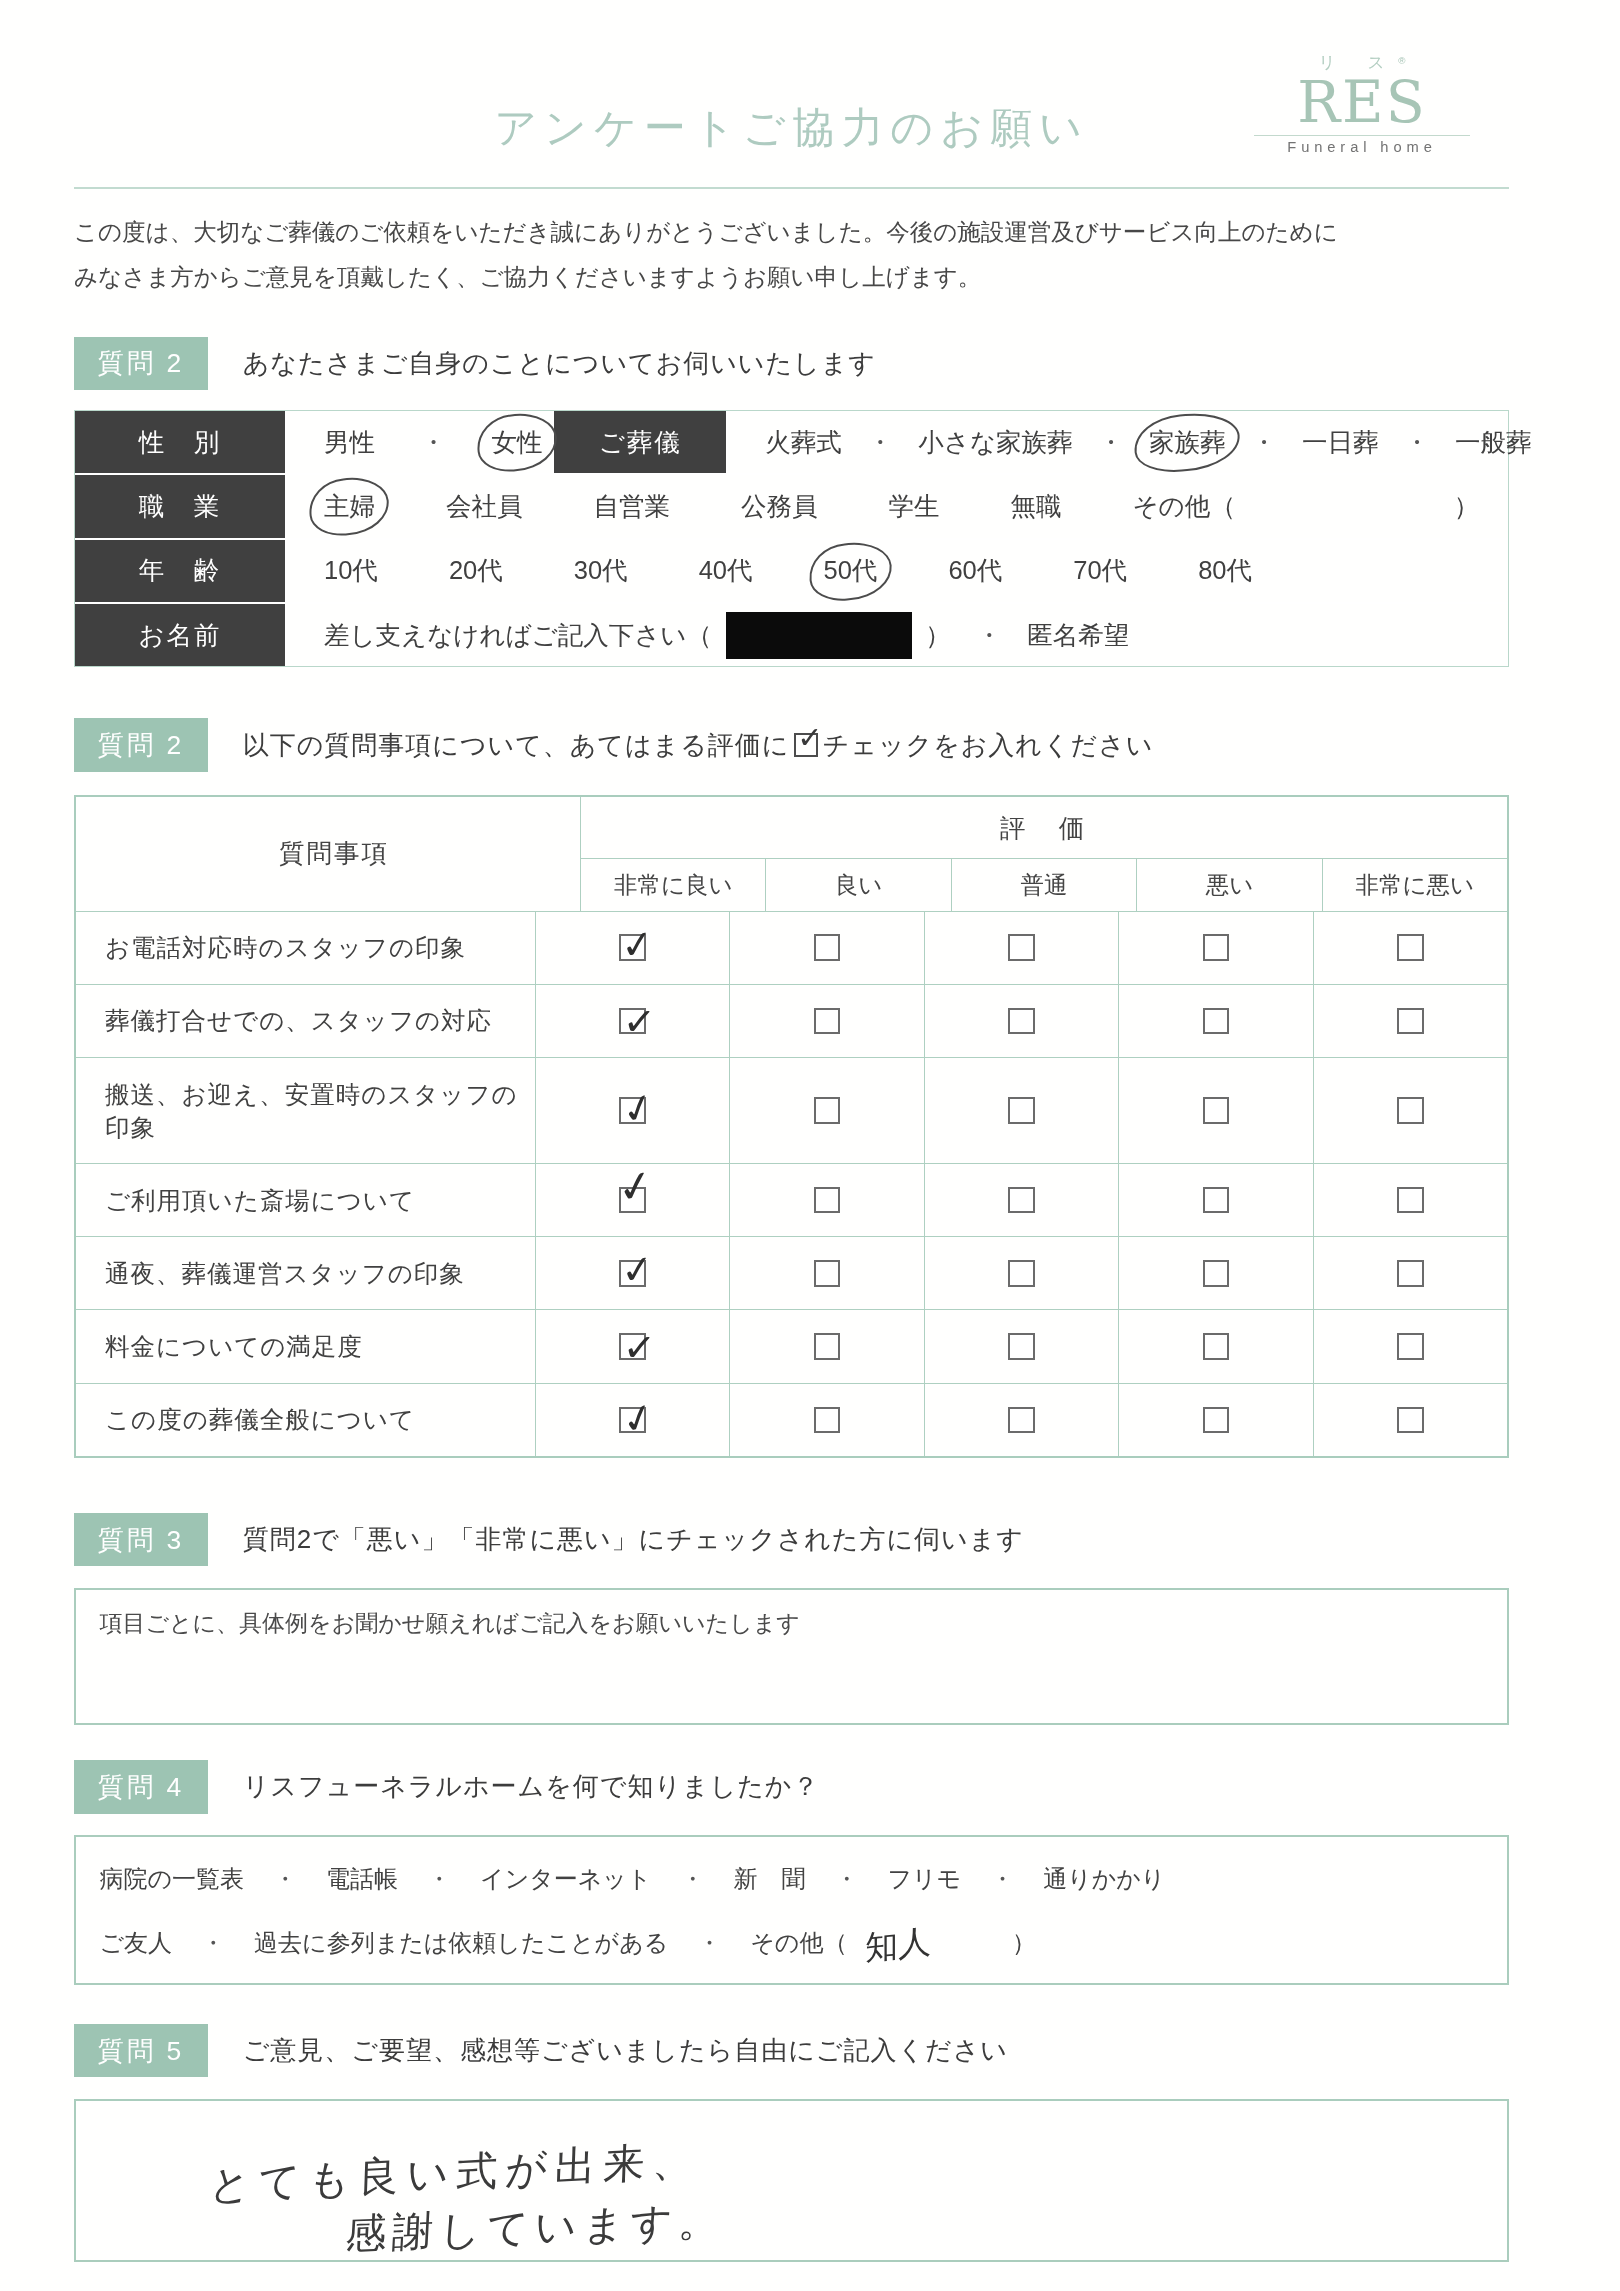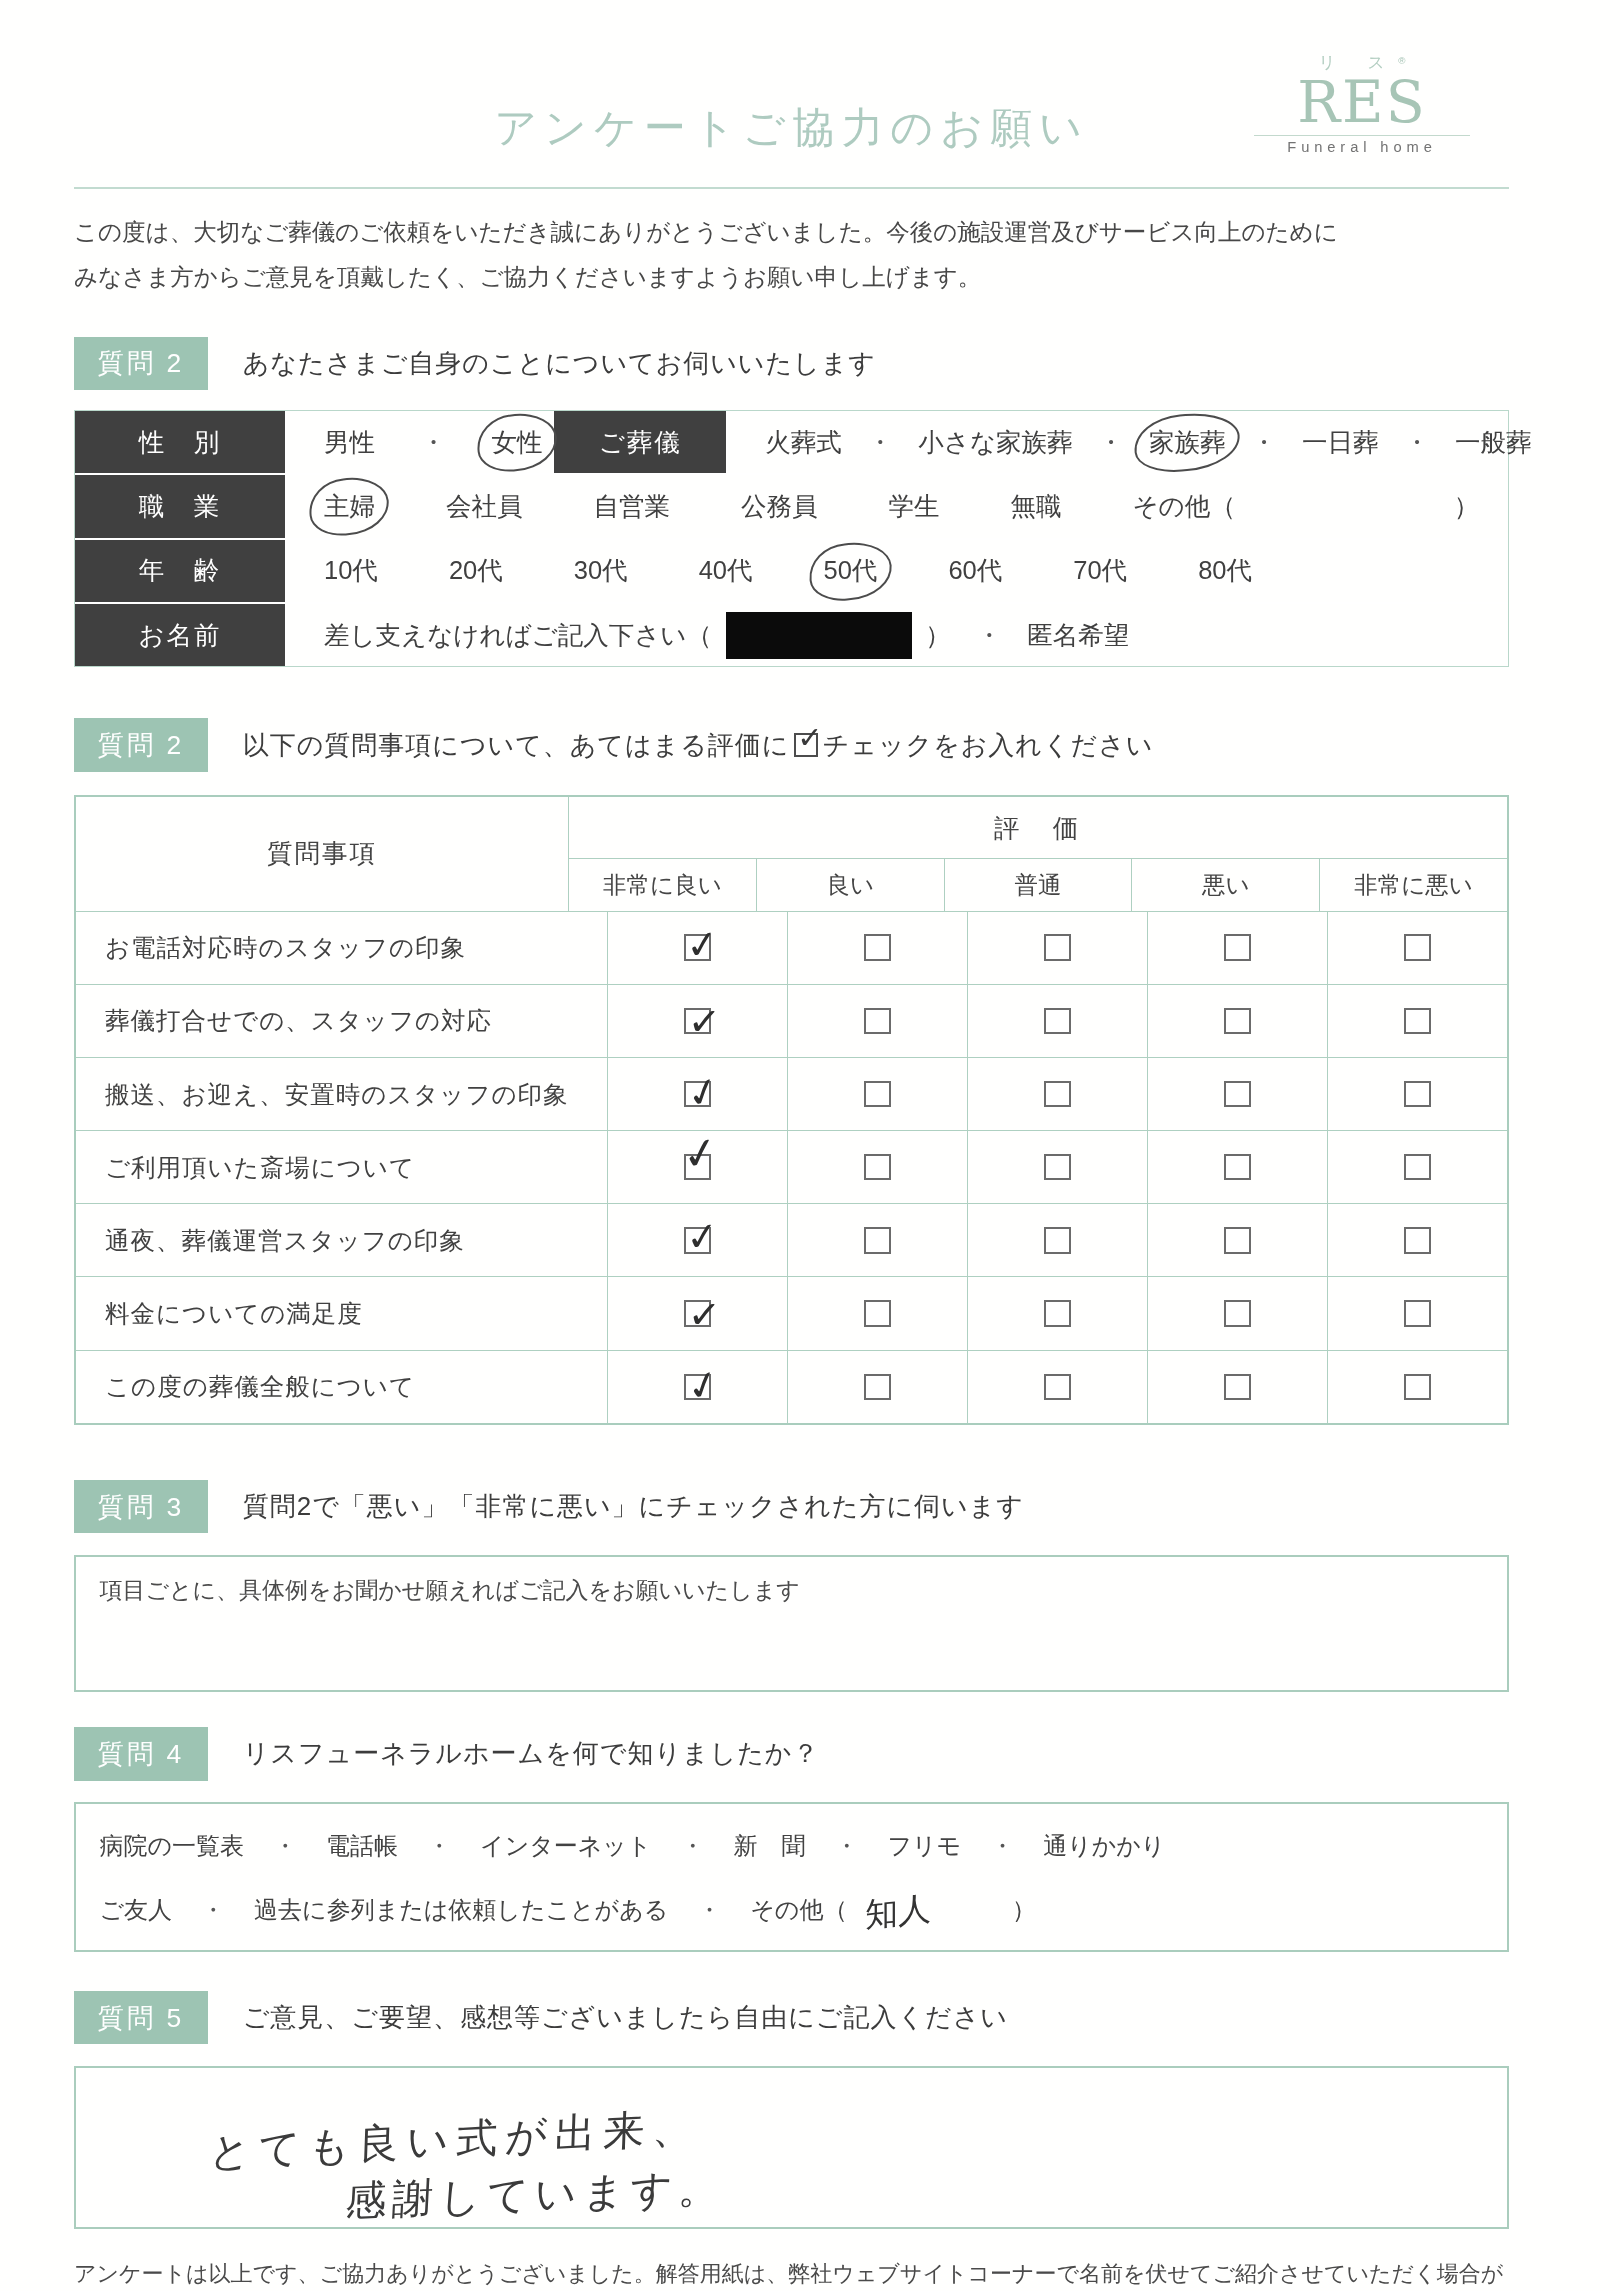--- a/index.html
+++ b/index.html
@@ -53,29 +53,29 @@
   .circled::after {
     content:""; position:absolute; inset:-10.8px -14.7px;
     border:2.5px solid #4c4c4c; border-radius:48% 52% 55% 45% / 62% 48% 58% 42%;
     transform:rotate(-5deg); pointer-events:none;
   }
   .redact { display:inline-block; width:186px; height:47px; background:#0b0b0b; vertical-align:middle; margin:0 13.7px; }
   
   .inline-check { display:inline-block; position:relative; width:23.5px; height:23.5px; border:2px solid #4c4c4c; margin:0 4.9px; vertical-align:-2.9px; }
   .inline-check .tickg { position:absolute; top:-14.7px; left:1px; font-size:30px; color:#3a3a3a; }
   .ratings { margin-top:23.5px; border:2px solid #a9cdbd; }
-  .r-headwrap { display:flex; }
+  .r-headwrap { display:flex;padding-left:12px; }
   .r-itemhead { width:493px; flex:0 0 auto; border-right:1.5px solid #aed0c1; display:flex; align-items:center; justify-content:center; font-size:25.5px; letter-spacing:2px; color:#434343; }
   .r-headright { flex:1; }
   .r-evalcell { text-align:center; font-size:25.5px; letter-spacing:3.9px; color:#434343; padding:13.7px 0 11.8px; border-bottom:1.5px solid #aed0c1; }
   .r-cols { display:flex; }
   .r-col { flex:1; text-align:center; font-size:23.5px; color:#454545; padding:9.8px 0; border-right:1.5px solid #aed0c1; }
   .r-col:last-child { border-right:none; }
   .r-row { display:flex; border-top:1.5px solid #aed0c1; }
-  .r-label { width:532px; flex:0 0 auto; border-right:1.5px solid #aed0c1; font-size:24.5px; color:#414141; padding:19.6px 9.8px 19.6px 29px; letter-spacing:1px; }
+  .r-label { width:460px; flex:0 0 auto; border-right:1.5px solid #aed0c1; font-size:24.5px; color:#414141; padding:19.6px 9.8px 19.6px 29px; letter-spacing:1px; }
   .r-cell { flex:1; border-right:1.5px solid #aed0c1; display:flex; align-items:center; justify-content:center; }
   .r-cell:last-child { border-right:none; }
   .checkbox { position:relative; display:inline-block; width:26.5px; height:26.5px; border:2px solid #6b6b6b; background:#fff; }
   .tick { position:absolute; font-weight:600; color:#2e2e2e; font-size:39px; line-height:1; pointer-events:none; font-family:"DejaVu Sans",sans-serif; }
   .tick-0 { top:-11.8px; left:0px; transform:rotate(-6deg); }
   .tick-1 { top:-7.8px;  left:2px; transform:rotate(3deg); }
   .tick-2 { top:-9.8px; left:1px; transform:rotate(-15deg); }
   .tick-3 { top:-21.6px; left:-2px; transform:rotate(-10deg) scale(1.1); }
   
   .freebox { margin-top:21.6px; border:2px solid #aacdbd; min-height:137px; padding:17.6px 23.5px; font-size:23px; color:#4a4a4a; }

